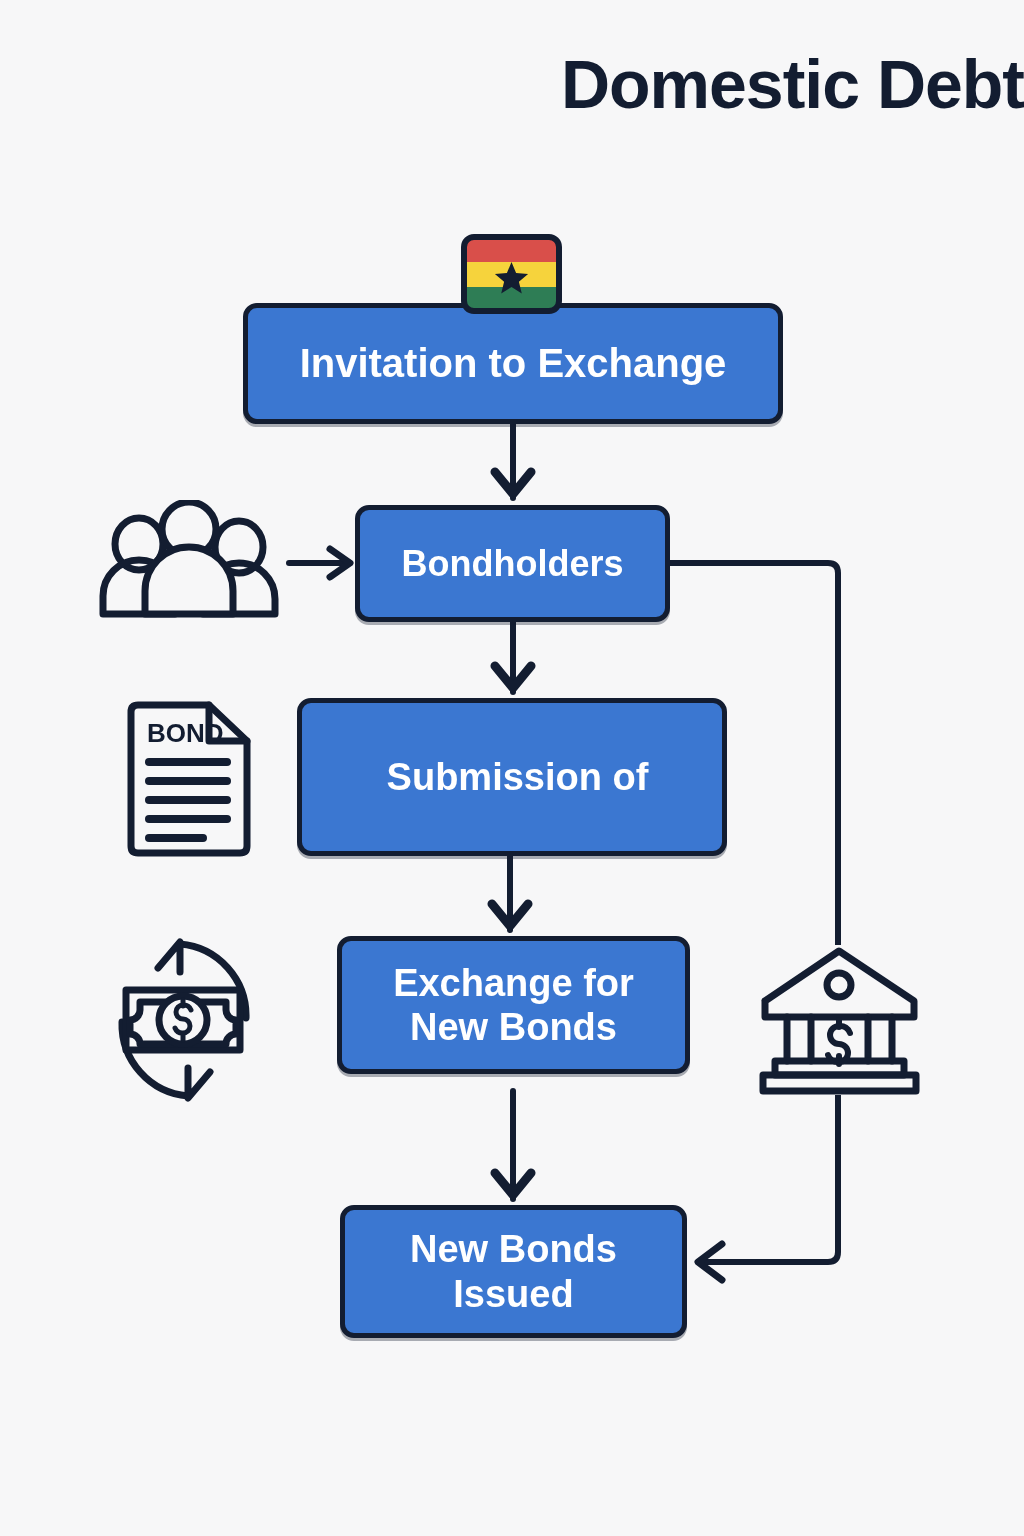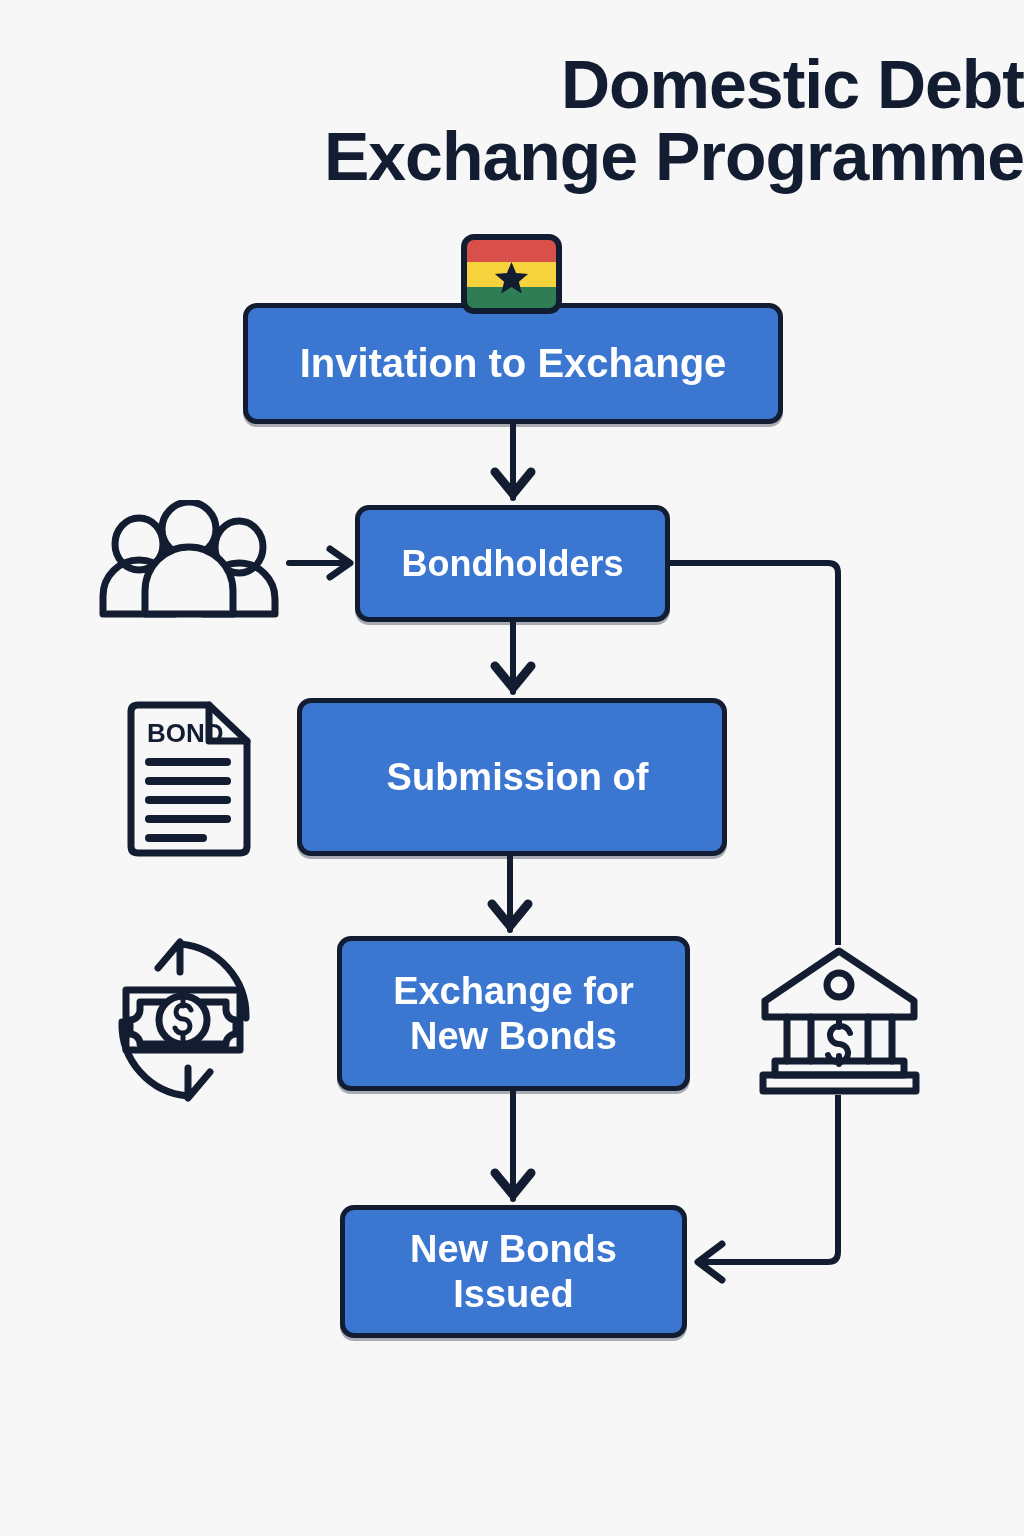--- a/index.html
+++ b/index.html
@@ -46,21 +46,21 @@
     align-items: center;
     justify-content: center;
     text-align: center;
     line-height: 1.16;
     box-shadow: 0 3px 0 rgba(19,29,49,0.35);
     z-index: 5;
   }
   #node-invitation { left: 243px; top: 303px;  width: 540px; height: 121px; font-size: 40px; }
   #node-bondholders { left: 355px; top: 505px; width: 315px; height: 117px; font-size: 36px; }
   #node-submission { left: 297px; top: 698px;  width: 430px; height: 158px; font-size: 38px; padding-left: 11px; }
-  #node-exchange   { left: 337px; top: 936px;  width: 353px; height: 155px; font-size: 38px; }
+  #node-exchange   { left: 337px; top: 936px;  width: 353px; height: 138px; font-size: 38px; }
   #node-issued     { left: 340px; top: 1205px; width: 347px; height: 133px; font-size: 38px; }
 
   
   #wires {
     position: absolute;
     left: 0; top: 0;
     width: 1024px; height: 1536px;
     z-index: 2;
     pointer-events: none;
   }
@@ -72,21 +72,20 @@
   #icon-money     { left: 96px;  top: 934px; width: 176px; height: 172px; }
   #icon-bank      { left: 757px; top: 945px; width: 165px; height: 150px; z-index: 6; }
 </style>
 </head>
 <body>
 
 <div id="canvas">
 
   <div class="title">
     <span>Domestic Debt</span>
-    <span class="line2">Exchange Programme</span>
   </div>
 
   <svg id="wires" viewBox="0 0 1024 1536">
     <g fill="none" stroke="#131d31" stroke-width="6" stroke-linecap="round" stroke-linejoin="round">
 
       <g>
         <path d="M513,424 L513,498"></path>
         <polyline points="495,472 513,494 531,472" stroke-width="9"></polyline>
       </g>
 

